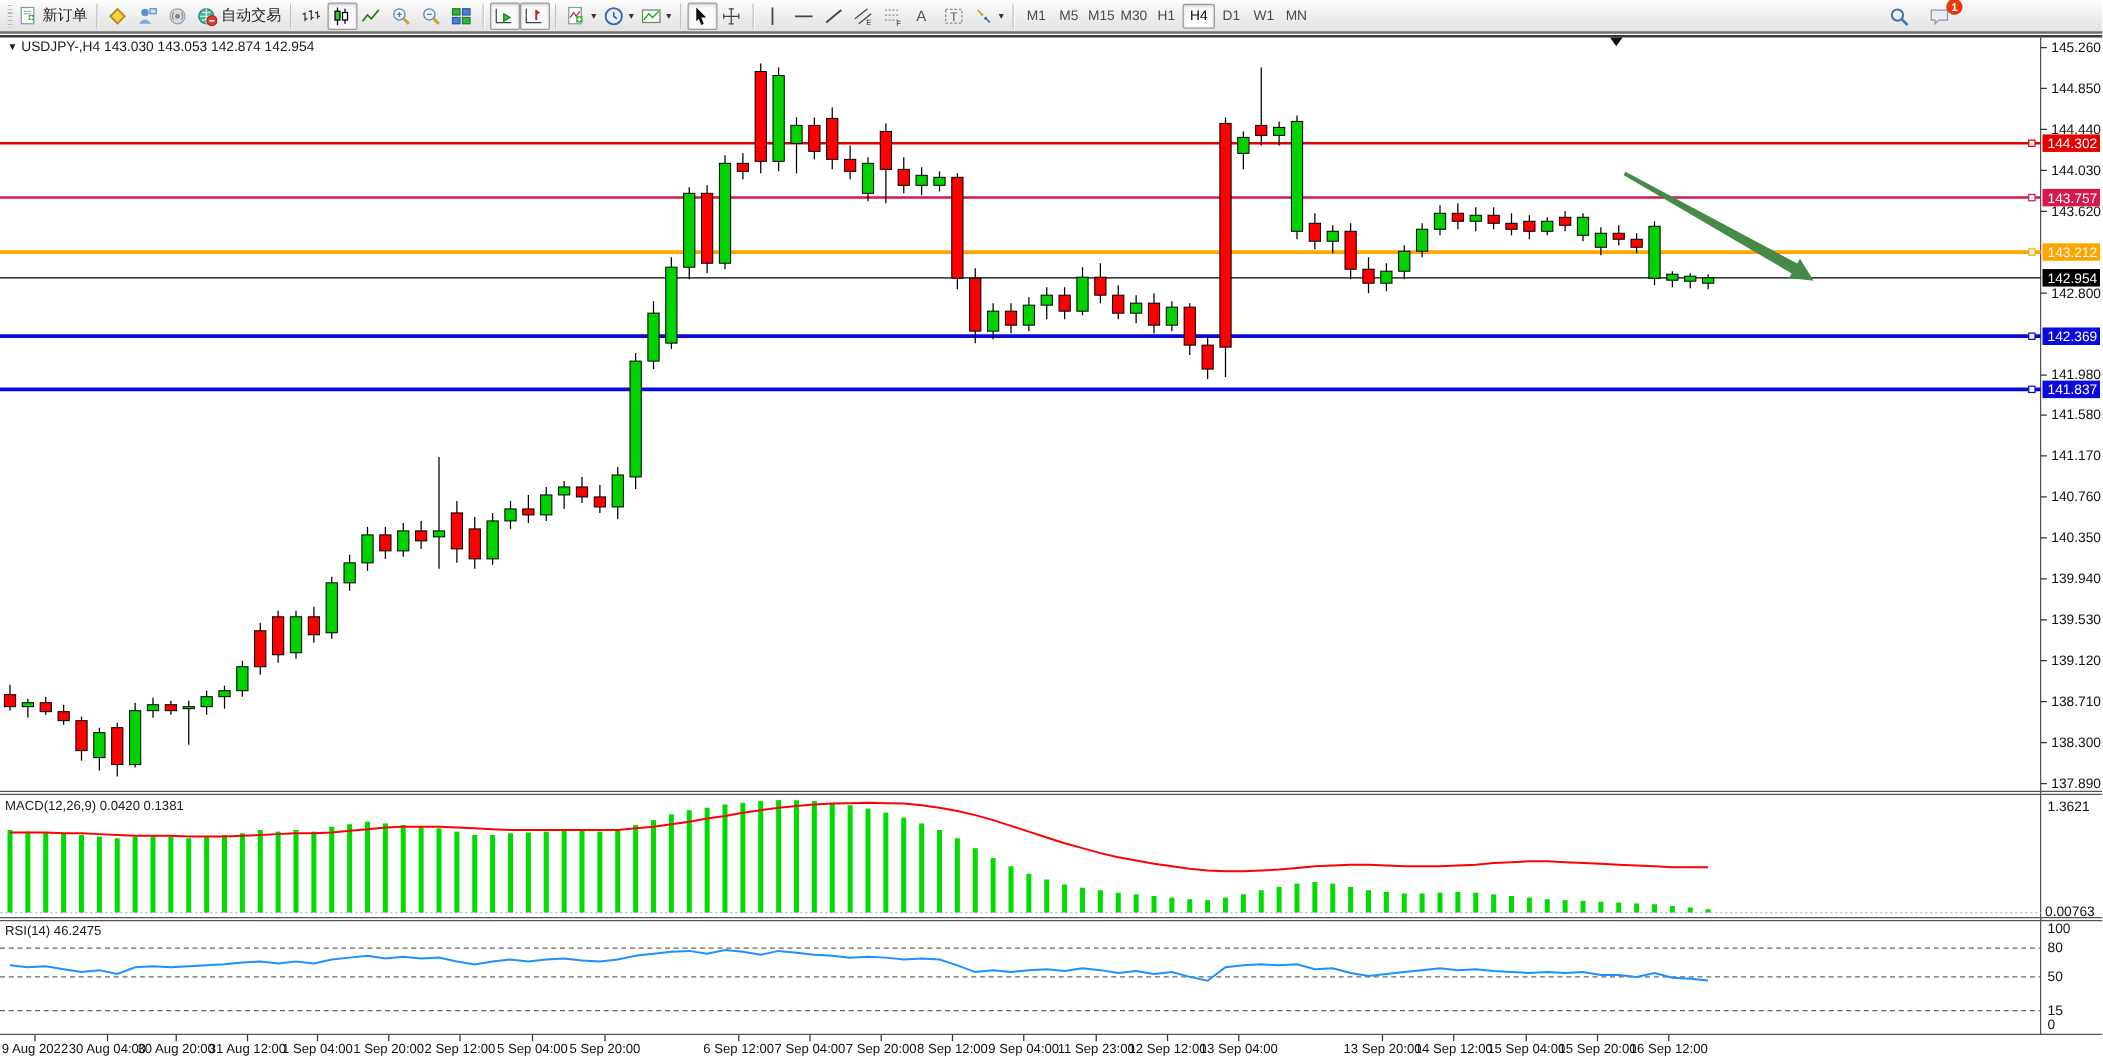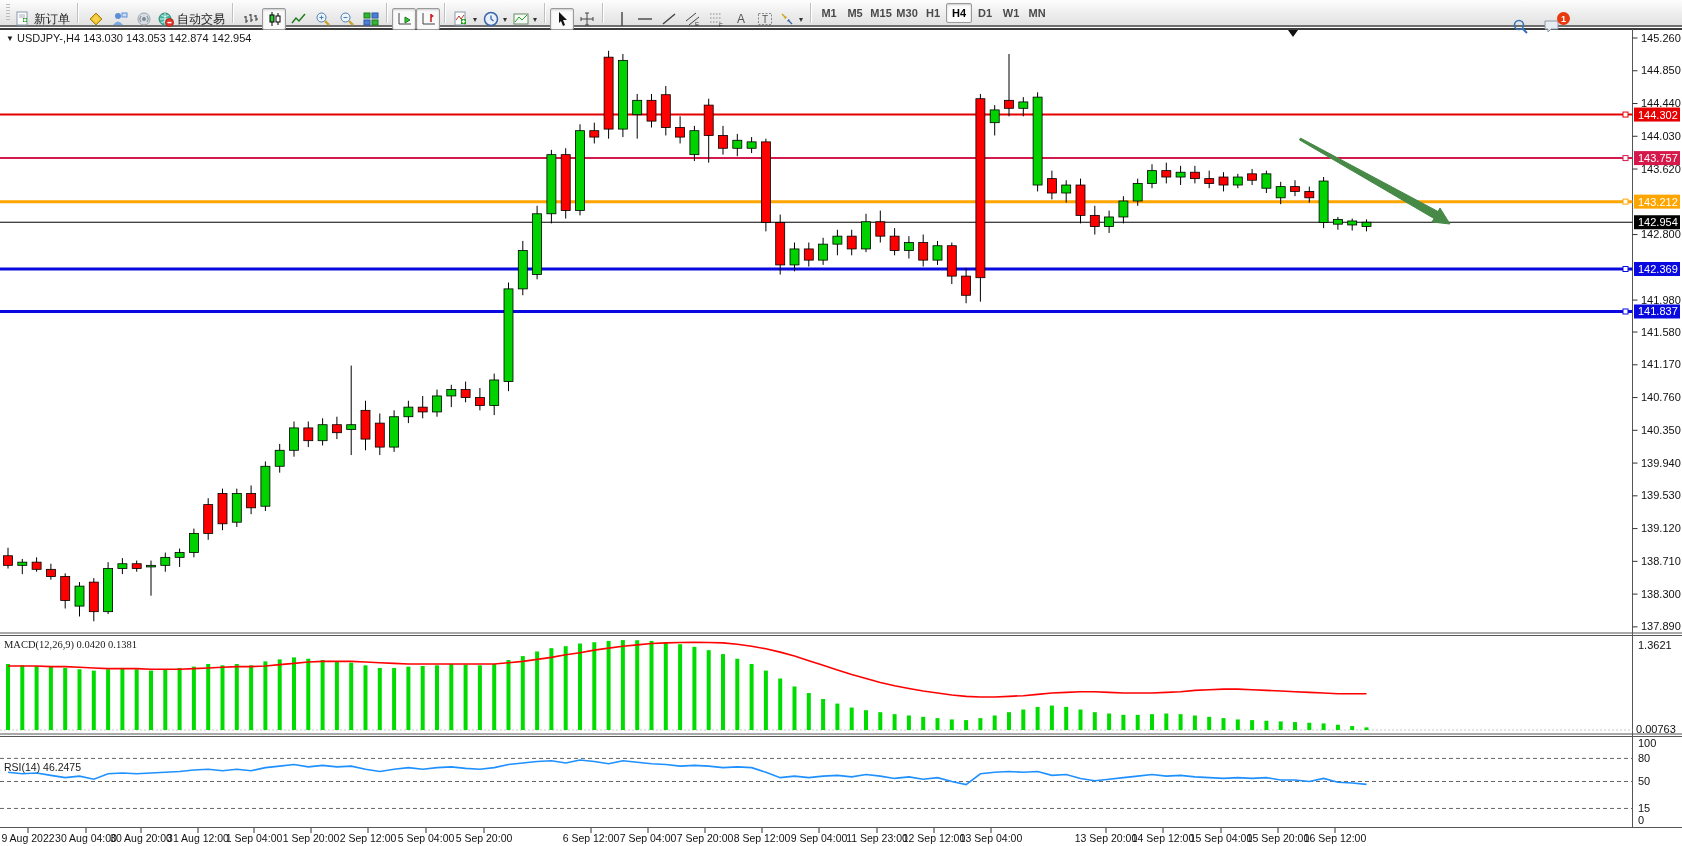--- a/index.html
+++ b/index.html
@@ -2,29 +2,29 @@
 <html><head>
 <meta charset="utf-8">
 <style>
   html,body{margin:0;padding:0;background:#fff;width:1682px;height:846px;overflow:hidden;
     font-family:"Liberation Sans","DejaVu Sans",sans-serif;}
   #app{position:relative;width:1682px;height:846px;background:#fff;}
   
   .toolbar{position:absolute;top:0;left:0;width:1682px;height:27px;z-index:10;
     display:flex;align-items:center;box-sizing:border-box;padding:1px 4px;
     background:linear-gradient(#fdfdfd,#ececec 60%,#e2e2e2);border-bottom:2px solid #6e6e6e;}
-  .tb{height:22px;min-width:24px;display:flex;align-items:center;justify-content:flex-end;
-    border:1px solid transparent;border-radius:2px;box-sizing:border-box;gap:3px;padding:0 2px;cursor:default;margin-top:13px;}
+  .tb{height:22px;min-width:24px;display:flex;align-items:center;justify-content:space-between;
+    border:1px solid transparent;border-radius:2px;box-sizing:border-box;gap:3px;padding:0 2px;cursor:default;}
   .tb.active{background:#fafafa;border-color:#9a9a9a;box-shadow:inset 0 1px 2px #c9c9c9;}
   .tb .lbl{font-size:12px;color:#222;white-space:nowrap;}
   .sep{width:1px;height:20px;background:#c0c0c0;margin:0 4px;border-right:1px solid #fff;}
   .grip{width:4px;height:18px;margin:0 2px;background:repeating-linear-gradient(#bbb 0 1px,transparent 1px 3px);}
   .caret{font-size:8px;color:#333;margin-left:1px;}
   .tf{height:20px;min-width:26px;display:flex;align-items:center;justify-content:center;
-    font-size:11px;font-weight:bold;color:#4a4a4a;border:1px solid transparent;border-radius:2px;box-sizing:border-box;}
+    font-size:11px;font-weight:normal;color:#4a4a4a;border:1px solid transparent;border-radius:2px;box-sizing:border-box;}
   .tf.active{background:#fbfbfb;border-color:#999;box-shadow:inset 0 1px 2px #ccc;color:#000;}
   .right-icons{position:absolute;right:118px;top:2px;display:flex;align-items:center;gap:8px;}
   .badge{position:absolute;top:-4px;right:-7px;background:#e8380d;color:#fff;border-radius:50%;
     width:13px;height:13px;font-size:9px;display:flex;align-items:center;justify-content:center;font-weight:bold;}
   
   .ov{position:absolute;z-index:5;font-size:11px;color:#1a1a1a;white-space:nowrap;}
   svg text{font-family:"Liberation Sans","DejaVu Sans",sans-serif;}
 </style>
 </head>
 <body>
@@ -656,15 +656,15 @@
       <line x1="1278" y1="828" x2="1278" y2="833" stroke="#333"></line>
       <text x="1278" y="842" font-size="10.5" fill="#111" text-anchor="middle">15 Sep 20:00</text>
       <line x1="1335" y1="828" x2="1335" y2="833" stroke="#333"></line>
       <text x="1335" y="842" font-size="10.5" fill="#111" text-anchor="middle">16 Sep 12:00</text>
     </svg>
 
   <div class="ov" style="left:6px;top:32px;text-align:center;">
     <span style="font-size:8px;vertical-align:1px;">▼</span>
     <span>USDJPY-,H4  143.030 143.053 142.874 142.954</span>
   </div>
-  <div class="ov" style="left:4px;top:639px;font-size:10.5px;font-family:Liberation Serif, serif;">MACD(12,26,9) 0.0420 0.1381</div>
-  <div class="ov" style="left:4px;top:739px;font-size:10.5px;margin-top:22px;">RSI(14) 46.2475</div>
+  <div class="ov" style="left:4px;top:639px;font-size:10.5px;">MACD(12,26,9) 0.0420 0.1381</div>
+  <div class="ov" style="left:4px;top:739px;font-size:10.5px;">RSI(14) 46.2475</div>
 </div>
 
 </body></html>

